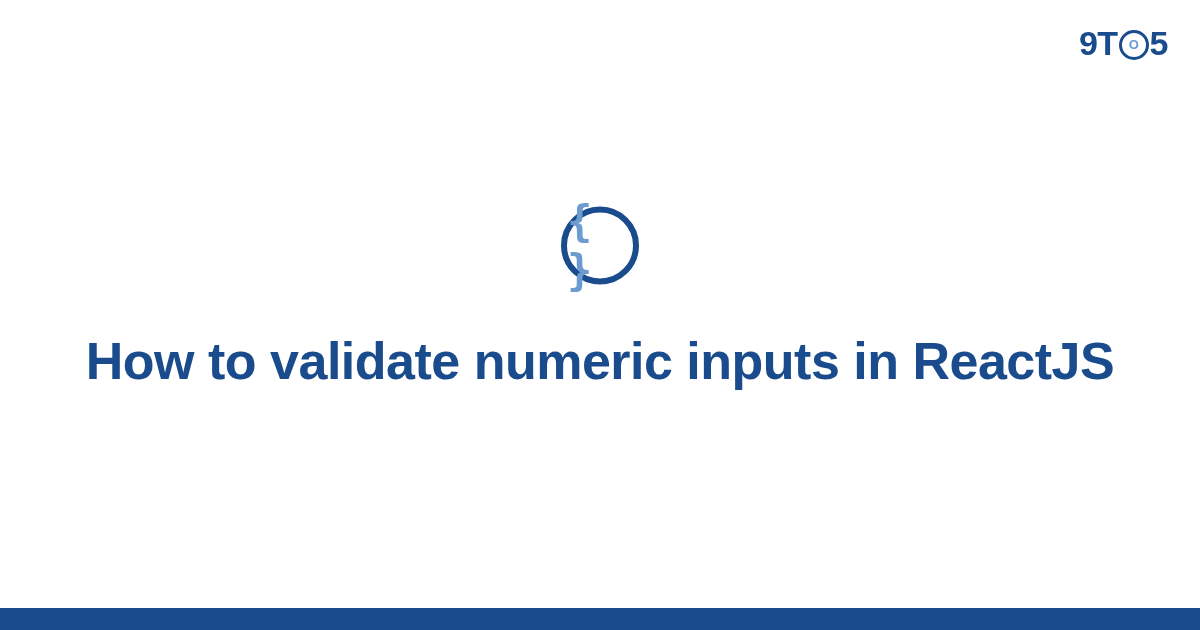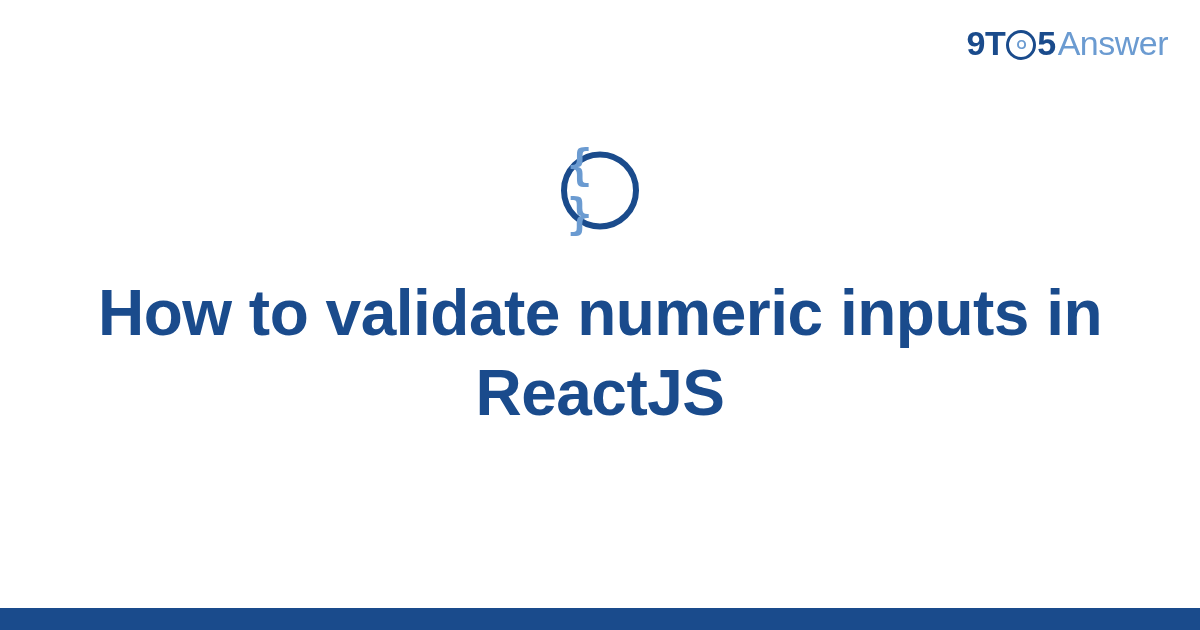--- a/index.html
+++ b/index.html
@@ -76,21 +76,21 @@
     }
     .code-icon .braces {
       color: #6b9bd1;
       font-size: 42px;
       font-weight: 800;
       font-family: "Consolas", "Monaco", monospace;
       letter-spacing: -2px;
     }
     .title {
       color: #1a4b8c;
-      font-size: 64px;
+      font-size: 52px;
       font-weight: 700;
       text-align: center;
       line-height: 1.25;
       max-width: 1050px;
       letter-spacing: -0.5px;
     }
     .footer-bar {
       position: absolute;
       bottom: 0;
       left: 0;
@@ -102,21 +102,20 @@
 </head>
 <body>
 
 <div class="brand">
   <span class="nine">9</span>
   <span class="t">T</span>
   <span class="clock">
     <span>O</span>
   </span>
   <span class="five">5</span>
-  <span class="answer">Answer</span>
 </div>
 
 <div class="center">
   <div class="code-icon">
     <span class="braces">{ }</span>
   </div>
   <h1 class="title">How to validate numeric inputs in ReactJS</h1>
 </div>
 
 <div class="footer-bar"></div>

